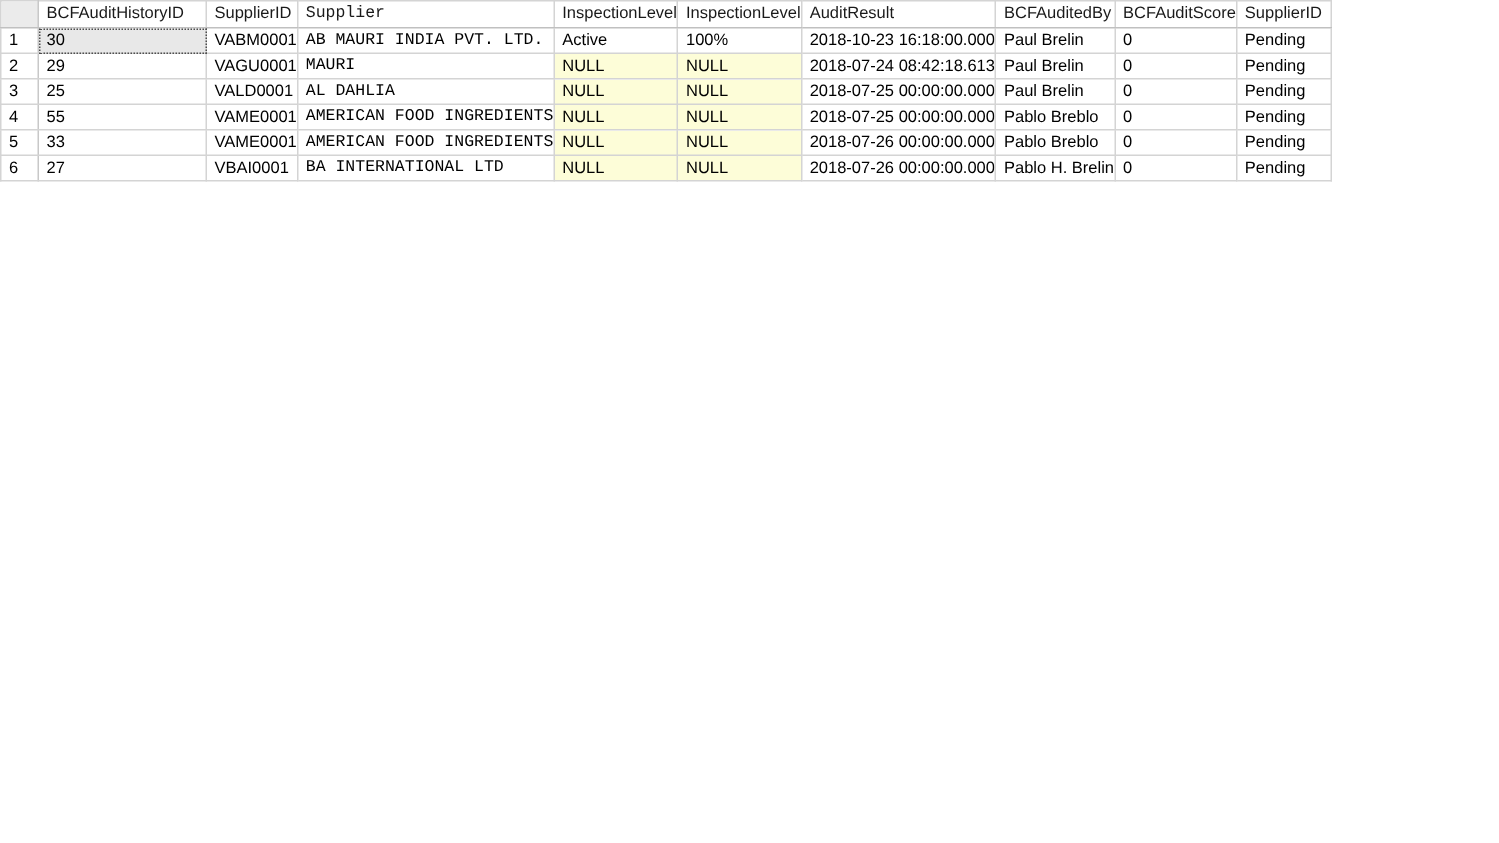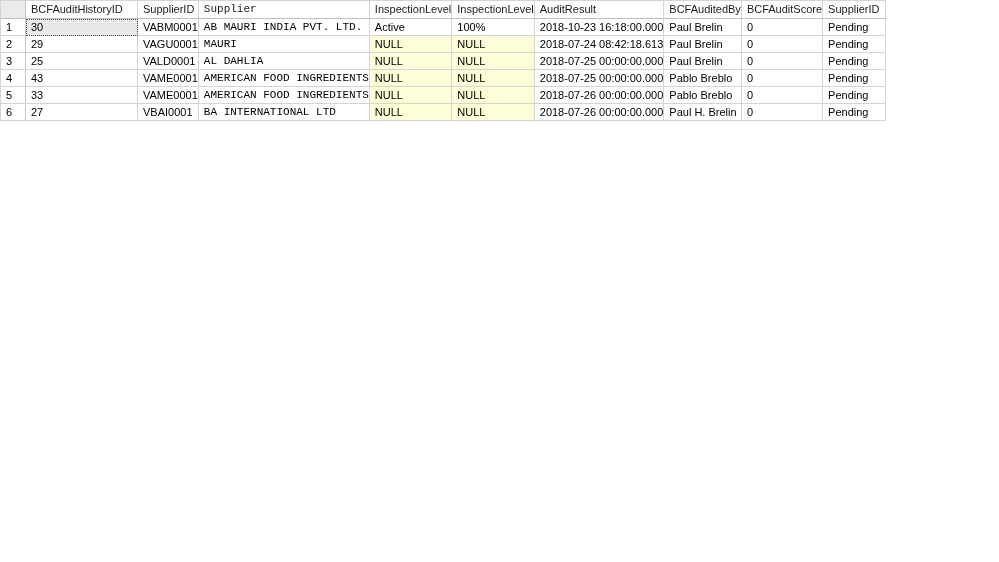--- a/index.html
+++ b/index.html
@@ -161,21 +161,21 @@
         <td class="col-supplier">AL DAHLIA</td>
         <td class="col-supplierstat null-cell">NULL</td>
         <td class="col-inspection null-cell">NULL</td>
         <td class="col-auditdate">2018-07-25 00:00:00.000</td>
         <td class="col-auditedby">Paul Brelin</td>
         <td class="col-auditscore">0</td>
         <td class="col-auditresult">Pending</td>
       </tr>
       <tr>
         <td class="col-gutter gutter-cell">4</td>
-        <td class="col-auditid">43</td>
+        <td class="col-auditid">55</td>
         <td class="col-supplierid">VAME0001</td>
         <td class="col-supplier">AMERICAN FOOD INGREDIENTS</td>
         <td class="col-supplierstat null-cell">NULL</td>
         <td class="col-inspection null-cell">NULL</td>
         <td class="col-auditdate">2018-07-25 00:00:00.000</td>
         <td class="col-auditedby">Pablo Breblo</td>
         <td class="col-auditscore">0</td>
         <td class="col-auditresult">Pending</td>
       </tr>
       <tr>
@@ -191,18 +191,18 @@
         <td class="col-auditresult">Pending</td>
       </tr>
       <tr>
         <td class="col-gutter gutter-cell">6</td>
         <td class="col-auditid">27</td>
         <td class="col-supplierid">VBAI0001</td>
         <td class="col-supplier">BA INTERNATIONAL LTD</td>
         <td class="col-supplierstat null-cell">NULL</td>
         <td class="col-inspection null-cell">NULL</td>
         <td class="col-auditdate">2018-07-26 00:00:00.000</td>
-        <td class="col-auditedby">Paul H. Brelin</td>
+        <td class="col-auditedby">Pablo H. Brelin</td>
         <td class="col-auditscore">0</td>
         <td class="col-auditresult">Pending</td>
       </tr>
     </tbody>
 </table>
 
 </body></html>

